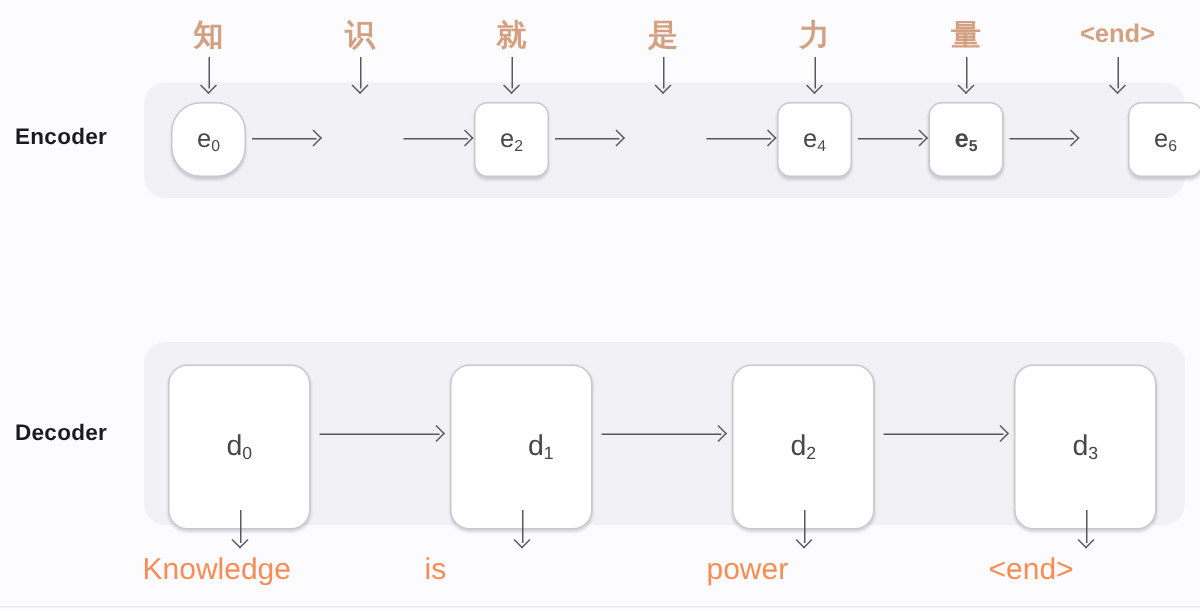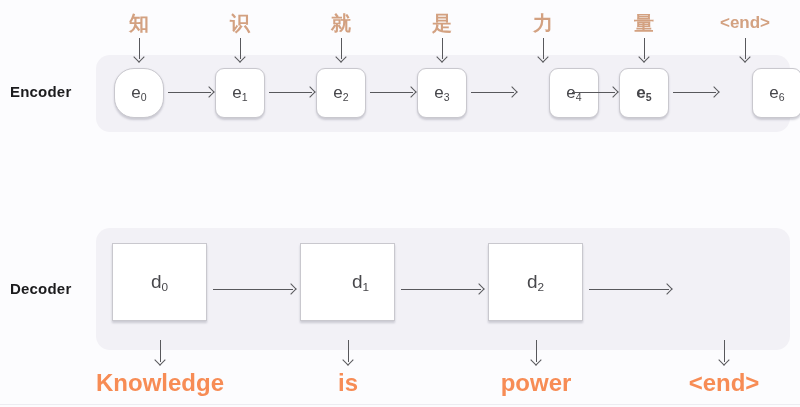--- a/index.html
+++ b/index.html
@@ -19,30 +19,30 @@
     color:var(--section_label,#1b1b1d);letter-spacing:.2px;
   }
   .cell{
     position:absolute;box-sizing:border-box;background:#fff;
     border:1px solid var(--box_border,#c9c8ce);
     box-shadow:0 1.5px 2px rgba(70,70,90,.22);
     display:flex;align-items:center;justify-content:center;
     color:var(--box_text,#47474b);
   }
   .cell.e{width:50px;height:50px;top:68px;border-radius:9px;font-size:17px;}
-  .cell.d{width:95px;height:78px;top:243px;border-radius:0;font-size:19px;}
+  .cell.d{width:95px;height:110px;top:243px;border-radius:13px;font-size:19px;}
   .cell sub{font-size:.62em;line-height:0;vertical-align:-0.28em;}
   .in-label{
     position:absolute;top:10px;width:90px;text-align:center;
     color:var(--input_label,#d3a181);font-size:20px;font-weight:600;
   }
   .in-label.end-token{font-size:17px;top:13px;}
   .out-label{
-    position:absolute;top:369px;width:130px;text-align:center;
-    color:var(--output_label,#f78c55);font-size:24px;font-weight:bold;
+    position:absolute;top:369px;width:130px;
+    color:var(--output_label,#f78c55);font-size:20px;font-weight:normal;
   }
   
   .arr-r{position:absolute;height:0;border-top:1.4px solid var(--arrow,#58585c);}
   .arr-r::after{
     content:"";position:absolute;right:-2px;top:-4.6px;width:7px;height:7px;
     border-top:1.4px solid var(--arrow,#58585c);
     border-right:1.4px solid var(--arrow,#58585c);
     transform:rotate(45deg);
   }
   .arr-dn{position:absolute;width:0;border-left:1.4px solid var(--arrow,#58585c);}
@@ -81,30 +81,24 @@
   <div class="arr-dn top" style="left:240px;"></div>
   <div class="arr-dn top" style="left:341px;"></div>
   <div class="arr-dn top" style="left:442px;"></div>
   <div class="arr-dn top" style="left:543px;"></div>
   <div class="arr-dn top" style="left:644px;"></div>
   <div class="arr-dn top" style="left:745px;"></div>
 
   <div class="cell e" style="left:114px;border-radius:20px;">
       <span><span>e</span><sub>0</sub></span>
     </div>
-  <div class="cell e" style="left:215px;">
-      <span><span>e</span><sub>1</sub></span>
-    </div>
   <div class="cell e" style="left:316px;">
       <span><span>e</span><sub>2</sub></span>
     </div>
-  <div class="cell e" style="left:417px;">
-      <span><span>e</span><sub>3</sub></span>
-    </div>
-  <div class="cell e" style="left:549px;">
+  <div class="cell e" style="left:518px;">
       <span><span>e</span><sub>4</sub></span>
     </div>
   <div class="cell e" style="left:619px;font-weight:bold;">
       <span><span>e</span><sub>5</sub></span>
     </div>
   <div class="cell e" style="left:752px;">
       <span><span>e</span><sub>6</sub></span>
     </div>
 
   <div class="arr-r enc" style="left:168px;"></div>
@@ -116,20 +110,23 @@
 
   <div class="cell d" style="left:112px;">
       <span><span>d</span><sub>0</sub></span>
     </div>
   <div class="cell d" style="left:300px;padding-left:26px;">
       <span><span>d</span><sub>1</sub></span>
     </div>
   <div class="cell d" style="left:488px;">
       <span><span>d</span><sub>2</sub></span>
     </div>
+  <div class="cell d" style="left:676px;">
+      <span><span>d</span><sub>3</sub></span>
+    </div>
 
   <div class="arr-r dec" style="left:213px;"></div>
   <div class="arr-r dec" style="left:401px;"></div>
   <div class="arr-r dec" style="left:589px;"></div>
 
   <div class="arr-dn bottom" style="left:160px;"></div>
   <div class="arr-dn bottom" style="left:348px;"></div>
   <div class="arr-dn bottom" style="left:536px;"></div>
   <div class="arr-dn bottom" style="left:724px;"></div>
 

